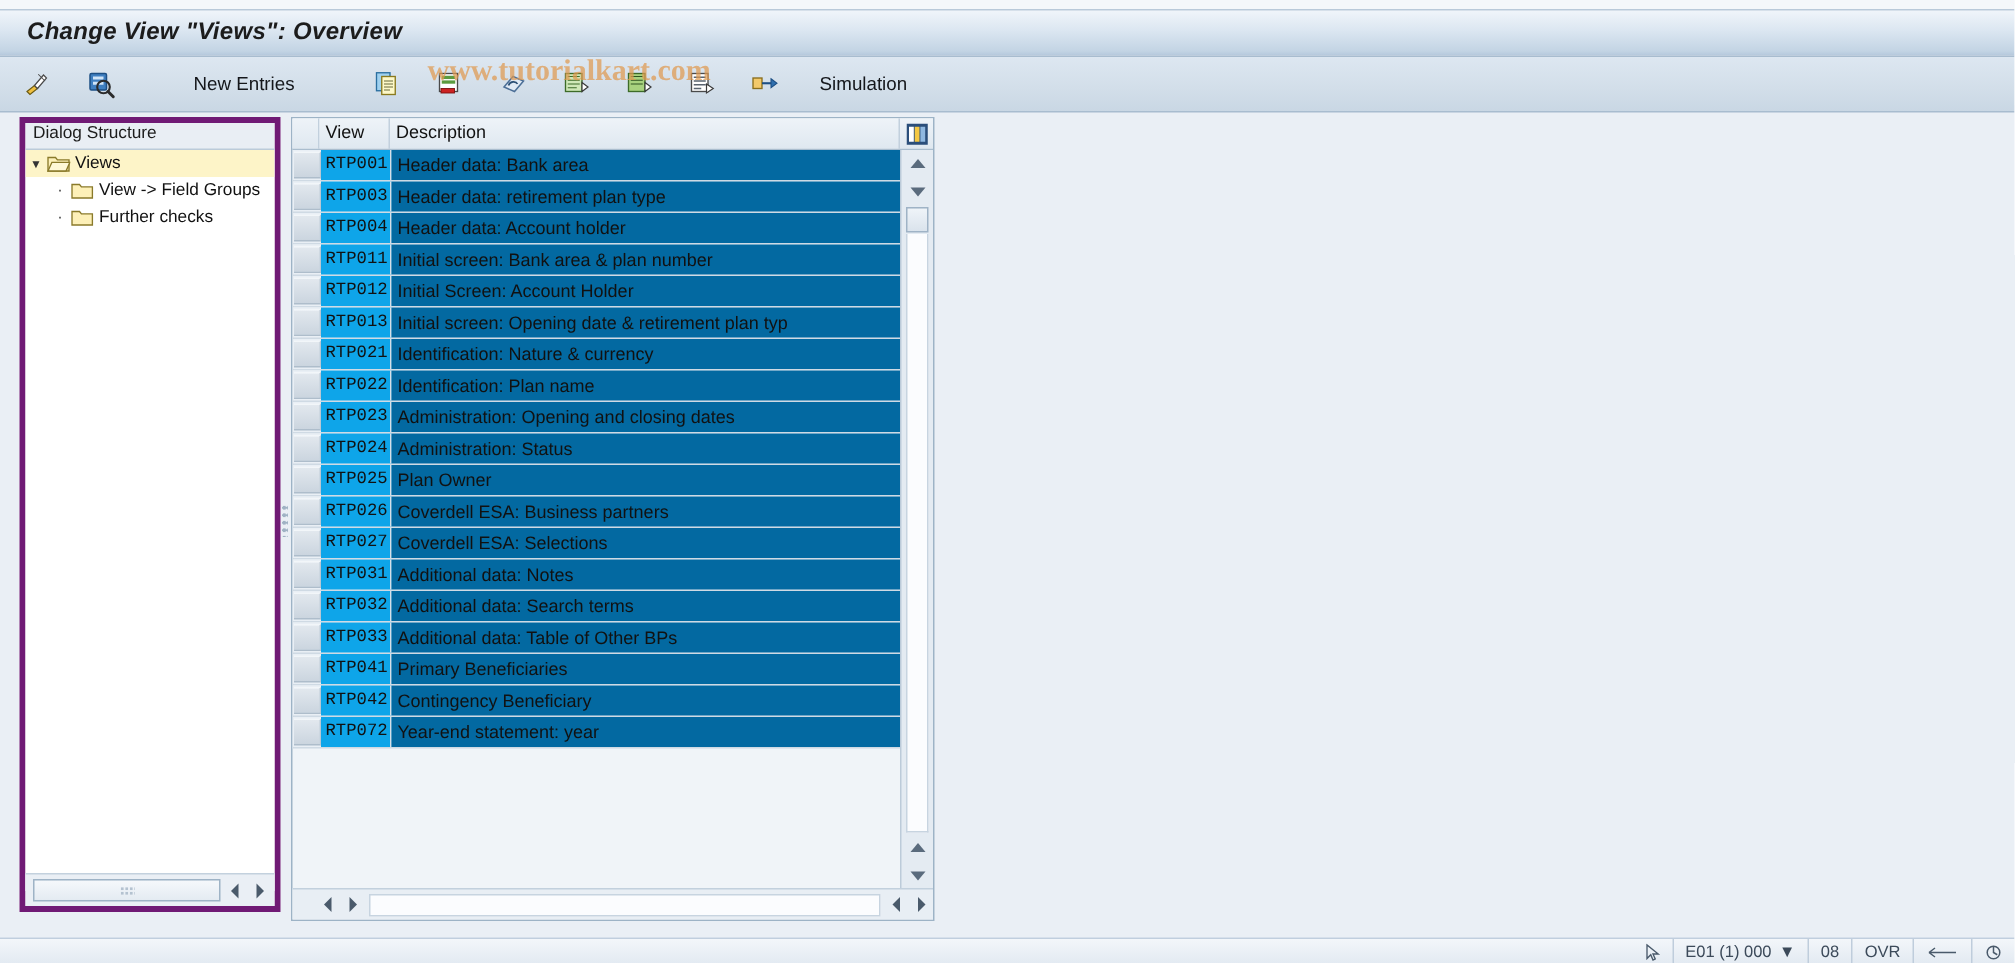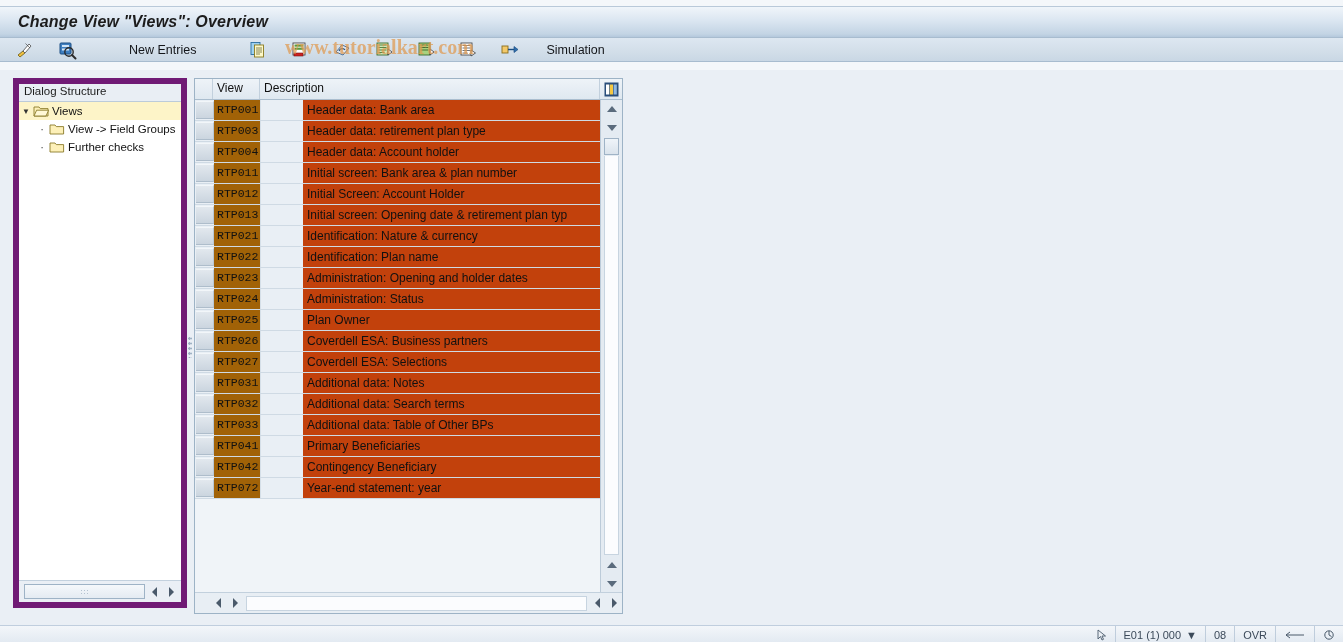--- a/index.html
+++ b/index.html
@@ -28,21 +28,21 @@
     margin-left: 18px;
     font-size: 16px;
     font-weight: bold;
     font-style: italic;
     color: #1c1c1c;
     letter-spacing: .2px;
   }
 
   
   .toolbar {
-    position: absolute; left: 0; top: 38px; width: 1343px; height: 24px;
+    position: absolute; left: 0; top: 38px; width: 1343px; height: 37px;
     background: linear-gradient(to bottom, #dde7f1 0%, #d2dee9 60%, #c9d7e4 100%);
     border-bottom: 1px solid #a8bccf;
     display: flex; align-items: center;
     padding-left: 14px;
     gap: 20px;
     z-index: 3;
   }
   .tbtn {
     width: 22px; height: 22px;
     display: inline-flex; align-items: center; justify-content: center;
@@ -73,21 +73,21 @@
   
   .workarea {
     position: absolute; left: 0; top: 70px; width: 1343px; height: 555px;
     background: #eaeff5;
   }
 
   
   .leftpanel {
     position: absolute; left: 13px; top: 8px; width: 174px; height: 530px;
     background: #ffffff;
-    border: 6px solid #701a75;
+    border: 4px solid #701a75;
   }
   .ds-header {
     height: 18px;
     background: #e9eef4;
     border-bottom: 1px solid #bccbd9;
     font-size: 11.5px;
     color: #1c1c1c;
     padding: 1px 0 0 5px;
     white-space: nowrap;
   }
@@ -196,30 +196,30 @@
     border-top: 1px solid #f2f6f9;
     cursor: pointer;
     margin: 1px 0 1px 1px;
   }
   .row .c-view {
     flex: 0 0 47px;
     font-family: "Liberation Mono", monospace;
     font-size: 11.5px;
     color: #111;
     padding: 3px 0 0 3px;
-    background: #a16207;
+    background: #0ea5e9;
     border-right: 1px solid #d5dfe8;
     white-space: nowrap;
   }
   .row .c-desc {
     flex: 1 1 auto;
     font-size: 12px; color: #111;
     padding: 3px 0 0 4px;
-    background: #c2410c;
-    white-space: nowrap; overflow: hidden; margin-left: 42px;
+    background: #0369a1;
+    white-space: nowrap; overflow: hidden;
   }
 
   
   .vscroll {
     flex: 0 0 22px;
     background: #e4ebf2;
     border-left: 1px solid #bccbd9;
     position: relative;
     display: flex; flex-direction: column;
   }
@@ -480,21 +480,21 @@
               <div class="c-desc">Identification: Nature &amp; currency</div>
             </div>
             <div class="row">
               <div class="sel"></div>
               <div class="c-view">RTP022</div>
               <div class="c-desc">Identification: Plan name</div>
             </div>
             <div class="row">
               <div class="sel"></div>
               <div class="c-view">RTP023</div>
-              <div class="c-desc">Administration: Opening and holder dates</div>
+              <div class="c-desc">Administration: Opening and closing dates</div>
             </div>
             <div class="row">
               <div class="sel"></div>
               <div class="c-view">RTP024</div>
               <div class="c-desc">Administration: Status</div>
             </div>
             <div class="row">
               <div class="sel"></div>
               <div class="c-view">RTP025</div>
               <div class="c-desc">Plan Owner</div>

